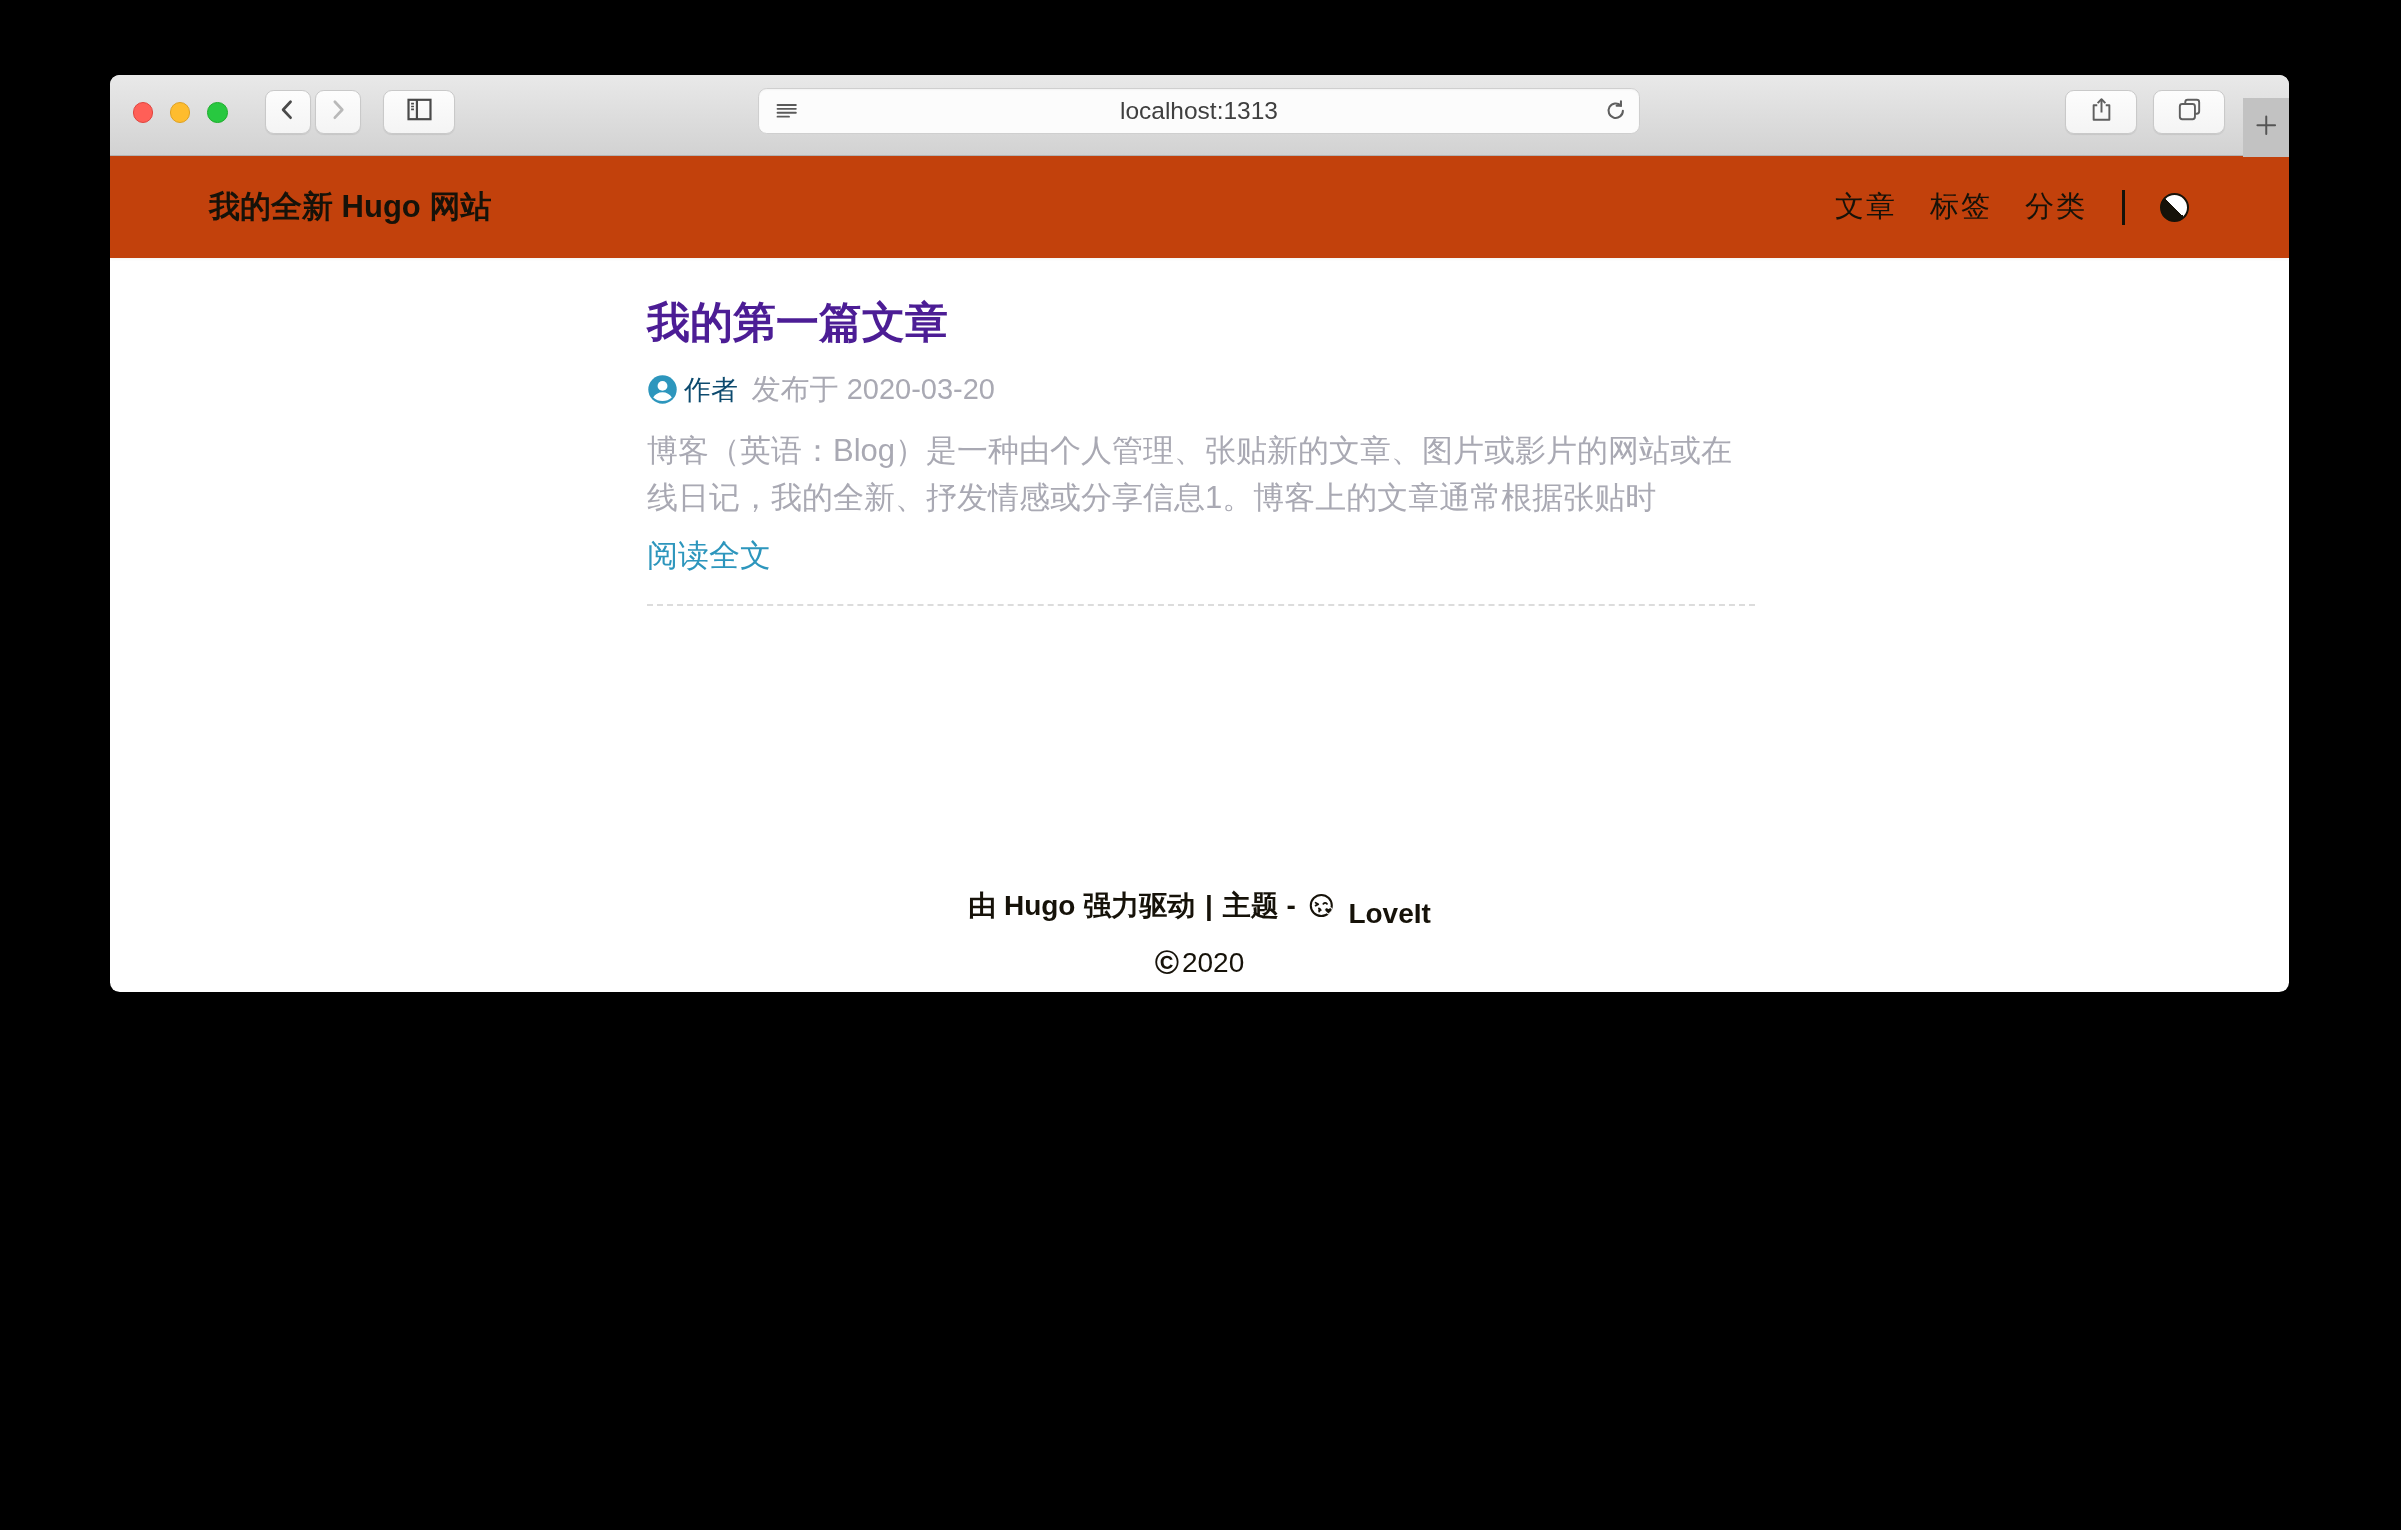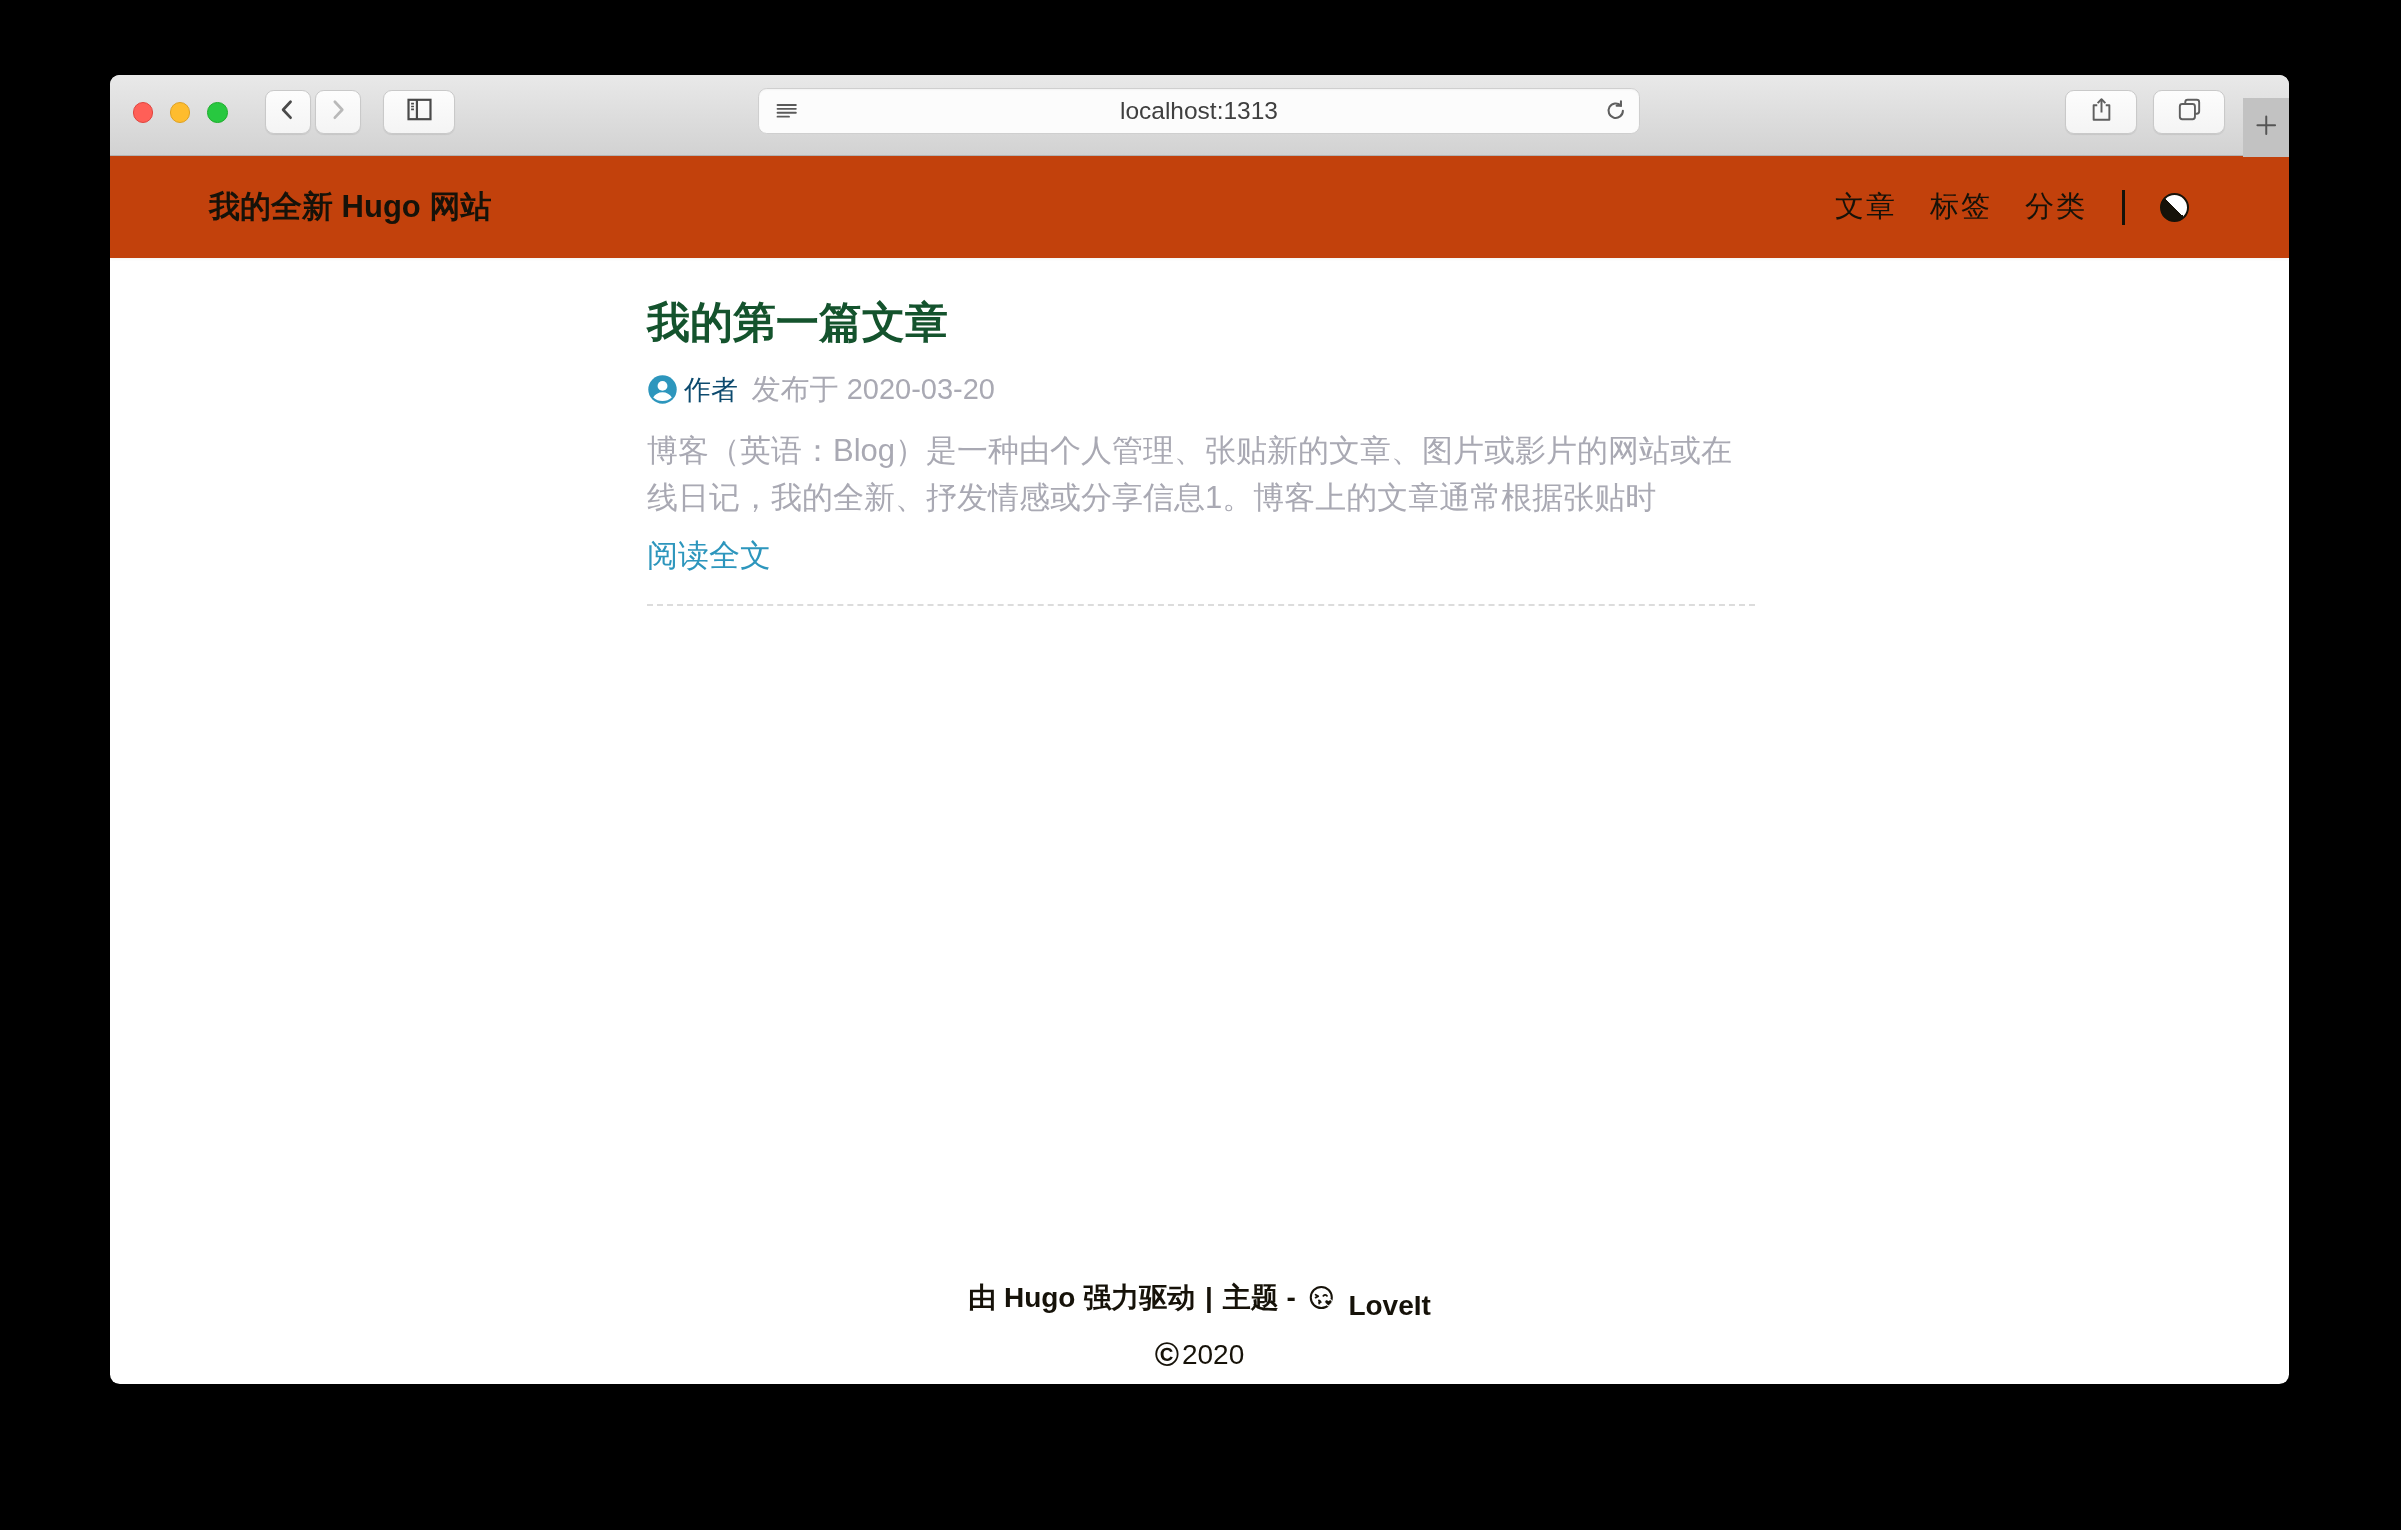--- a/index.html
+++ b/index.html
@@ -5,21 +5,21 @@
   * { margin:0; padding:0; box-sizing:border-box; }
   html,body { width:2401px; height:1531px; }
   body {
     background:#000;
     font-family:"Liberation Sans","DejaVu Sans",sans-serif;
     position:relative;
     overflow:hidden;
   }
   .window {
     position:absolute; left:110px; top:75px;
-    width:2179px; height:1309px;
+    width:2179px; height:917px;
     background:#fff; border-radius:9.8px; overflow:hidden;
     box-shadow:0 29px 88px rgba(0,0,0,.65);
   }
 
   
   .toolbar {
     position:relative; height:81px;
     background:linear-gradient(#e9e9e9,#d2d2d2);
     border-bottom:1px solid #b3b3b3;
   }
@@ -74,21 +74,21 @@
   .nav-sep { width:2.9px; height:35px; background:#161209; margin:0 2px; }
   .theme-toggle {
     width:29px; height:29px; border-radius:50%;
     border:2.9px solid #161209;
     background:linear-gradient(45deg,#161209 50%,#ffffff 50%);
     cursor:pointer;
   }
 
   
   .main { padding:39px 0 0 537px; }
-  .post-title { font-size:43px; line-height:1.2; font-weight:bold; color:#14532d; cursor:pointer; width:1108px; }
+  .post-title { font-size:43px; line-height:1.2; font-weight:bold; color:#4c1d95; cursor:pointer; width:1108px; }
   .post-meta { margin-top:23.5px; display:flex; align-items:center; height:35px; }
   .author-icon { display:flex; }
   .author-name { font-size:27px; color:#0c4a6e; margin-left:5.9px; cursor:pointer; }
   .post-date { font-size:29px; color:#a9a9b3; margin-left:13.7px; }
   .post-summary { margin-top:19.6px; width:1108px; font-size:31px; line-height:47px; color:#a9a9b3; }
   .read-more { margin-top:17.6px; display:inline-block; font-size:31px; color:#2d96bd; cursor:pointer; height:35px; line-height:35px; }
   .post-divider { width:1108px; margin-top:31px; border-top:2px dashed #dcdcdc; }
 
   
   .site-footer { position:absolute; bottom:9.8px; left:0; right:0; text-align:center; color:#161209; }

